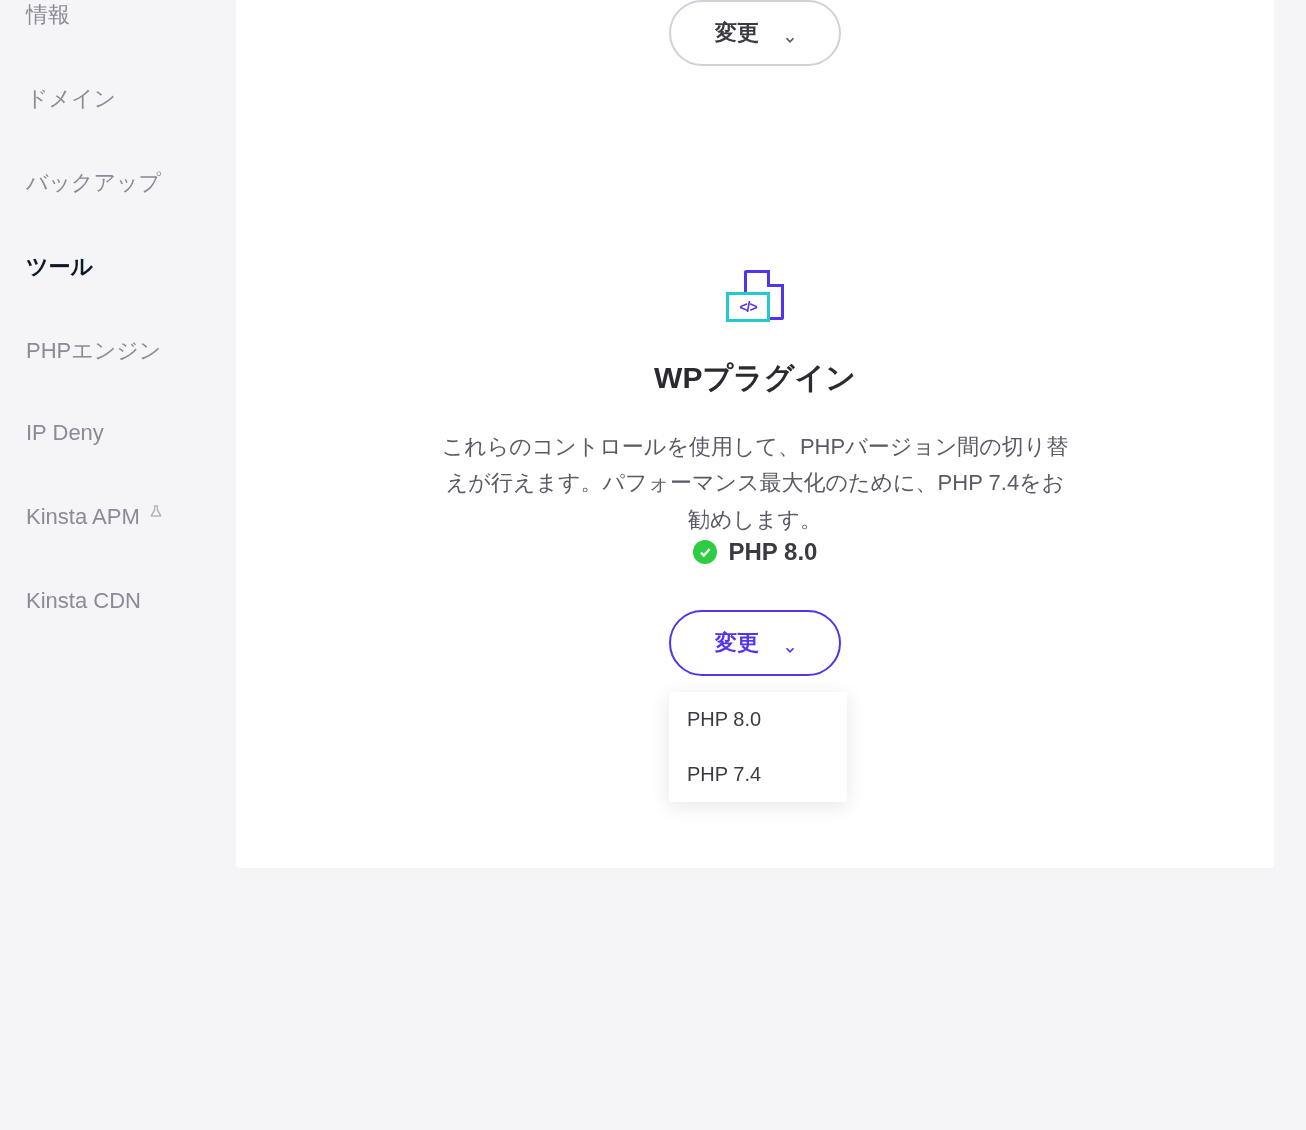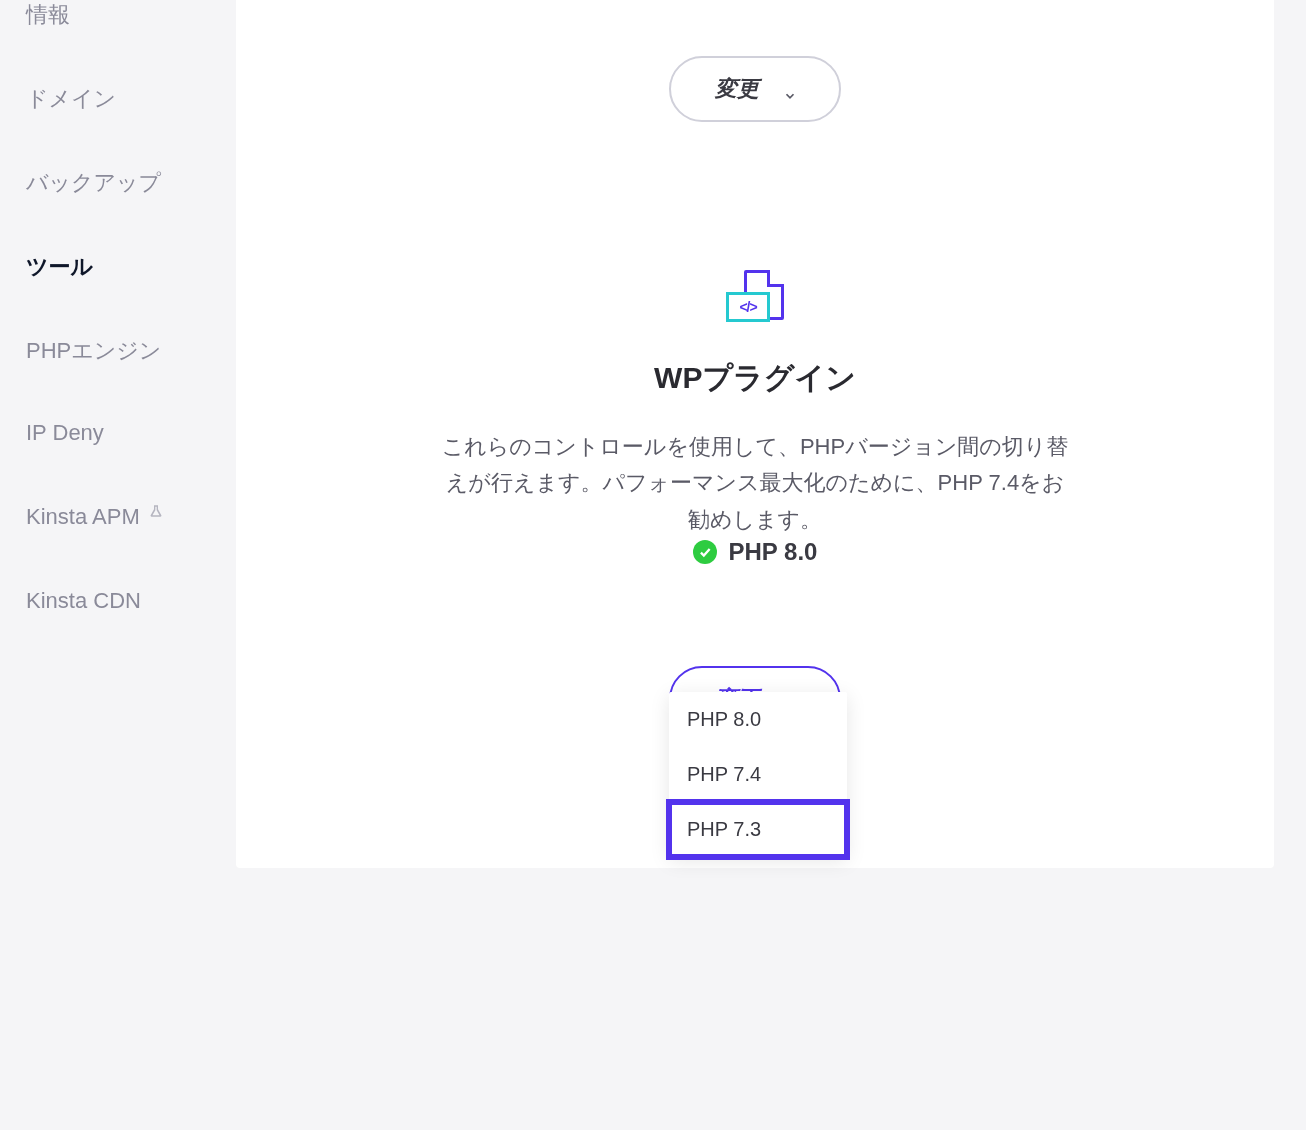--- a/index.html
+++ b/index.html
@@ -66,22 +66,20 @@
       justify-content: center;
       gap: 24px;
       border: 2px solid #d0d0da;
       background: #fff;
       color: #3a3a42;
       font-size: 22px;
       font-weight: 600;
       padding: 16px 44px;
       border-radius: 38px;
       cursor: pointer;
-      margin-top: 56px;
-      font-style: italic;
     }
     .btn-outline.primary {
       border-color: #5333ed;
       color: #5333ed;
     }
     .chev {
       display: inline-block;
       width: 12px;
       height: 12px;
     }
@@ -269,19 +267,18 @@
           <span>変更</span>
           <span class="chev">
             <svg viewBox="0 0 24 24" width="14" height="14" fill="none" stroke="#5333ed" stroke-width="3">
                 <polyline points="6 9 12 15 18 9"></polyline>
               </svg>
           </span>
         </button>
         <div class="dropdown-menu">
           <div class="dropdown-item"><span>PHP 8.0</span></div>
           <div class="dropdown-item"><span>PHP 7.4</span></div>
-          <div class="dropdown-item highlighted"><span>PHP 7.3</span></div>
         </div>
       </div>
 
     </div>
   </div>
 </div>
 
 </body></html>

